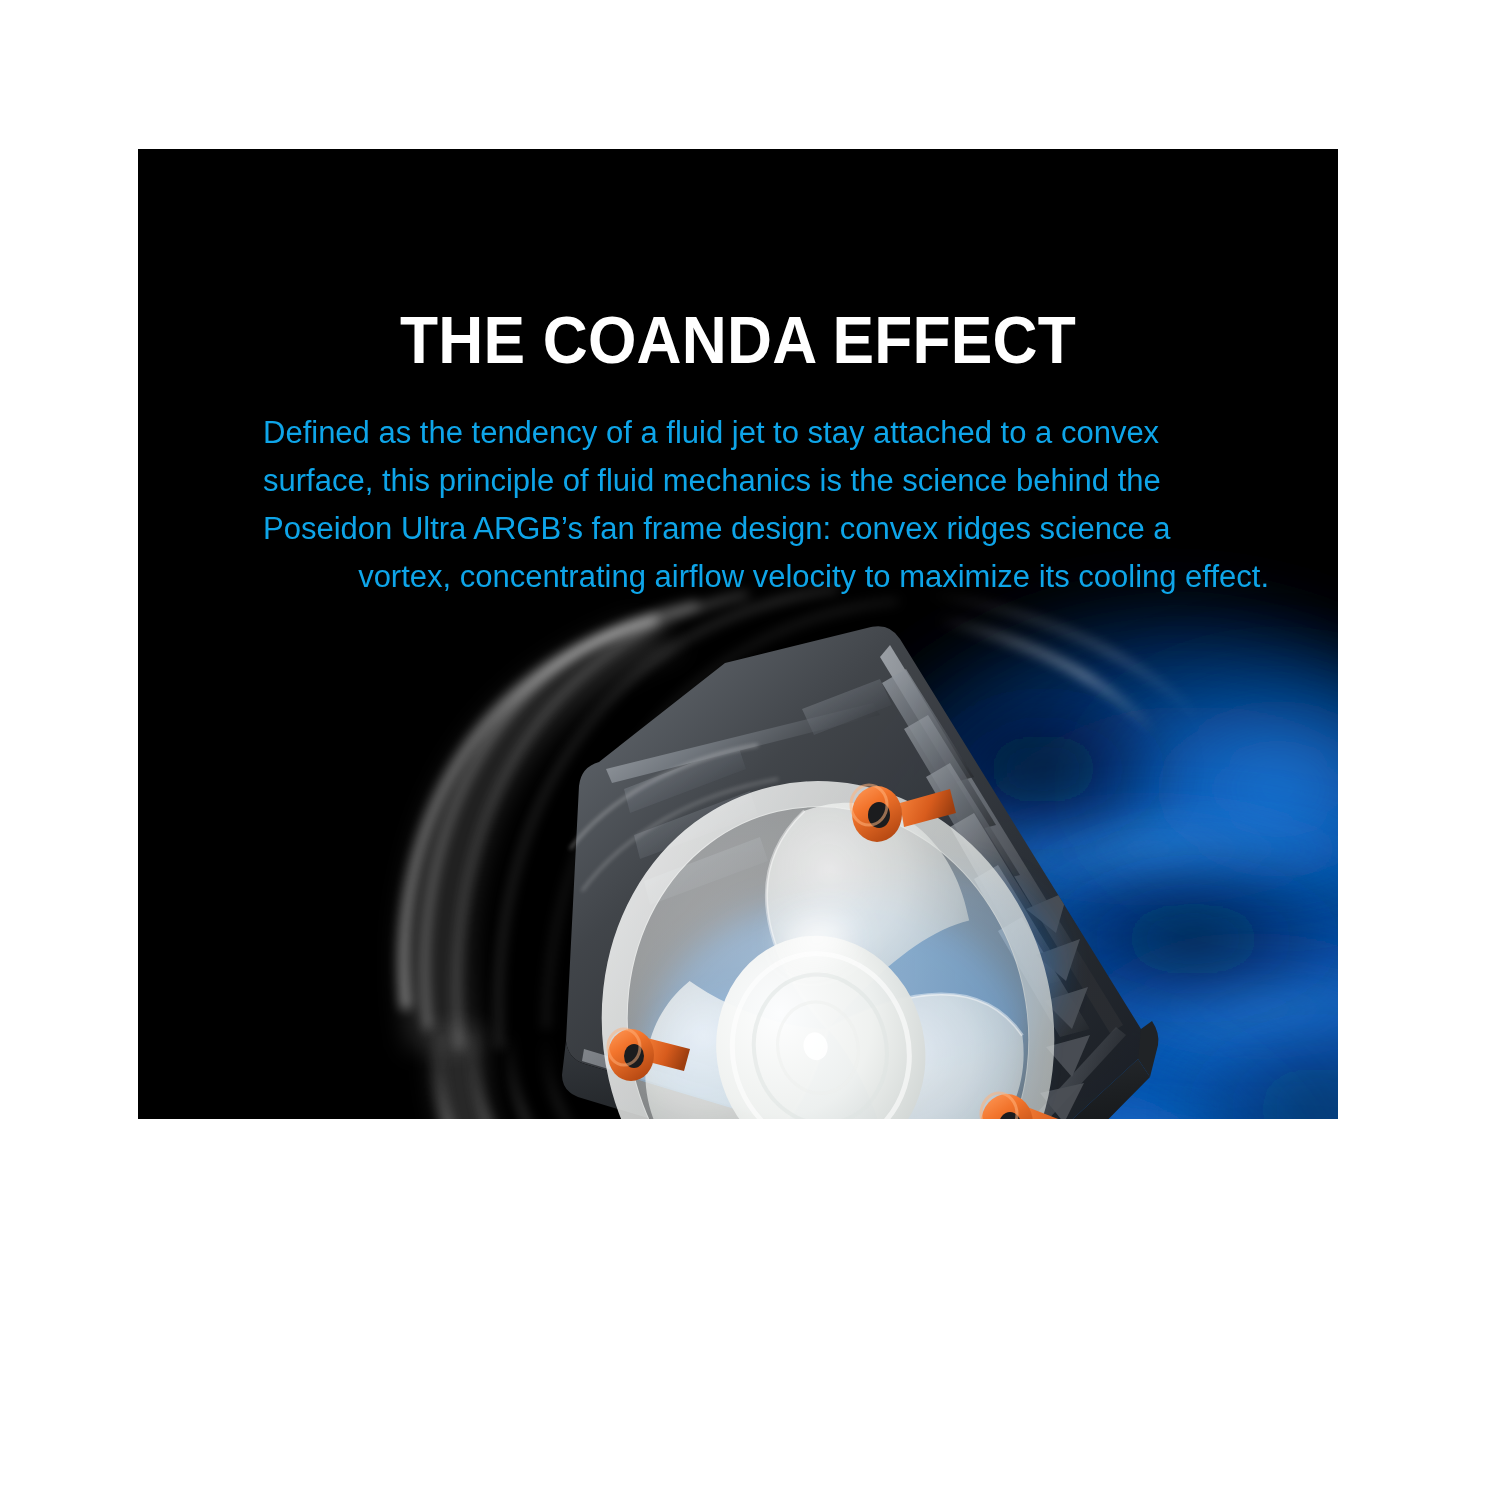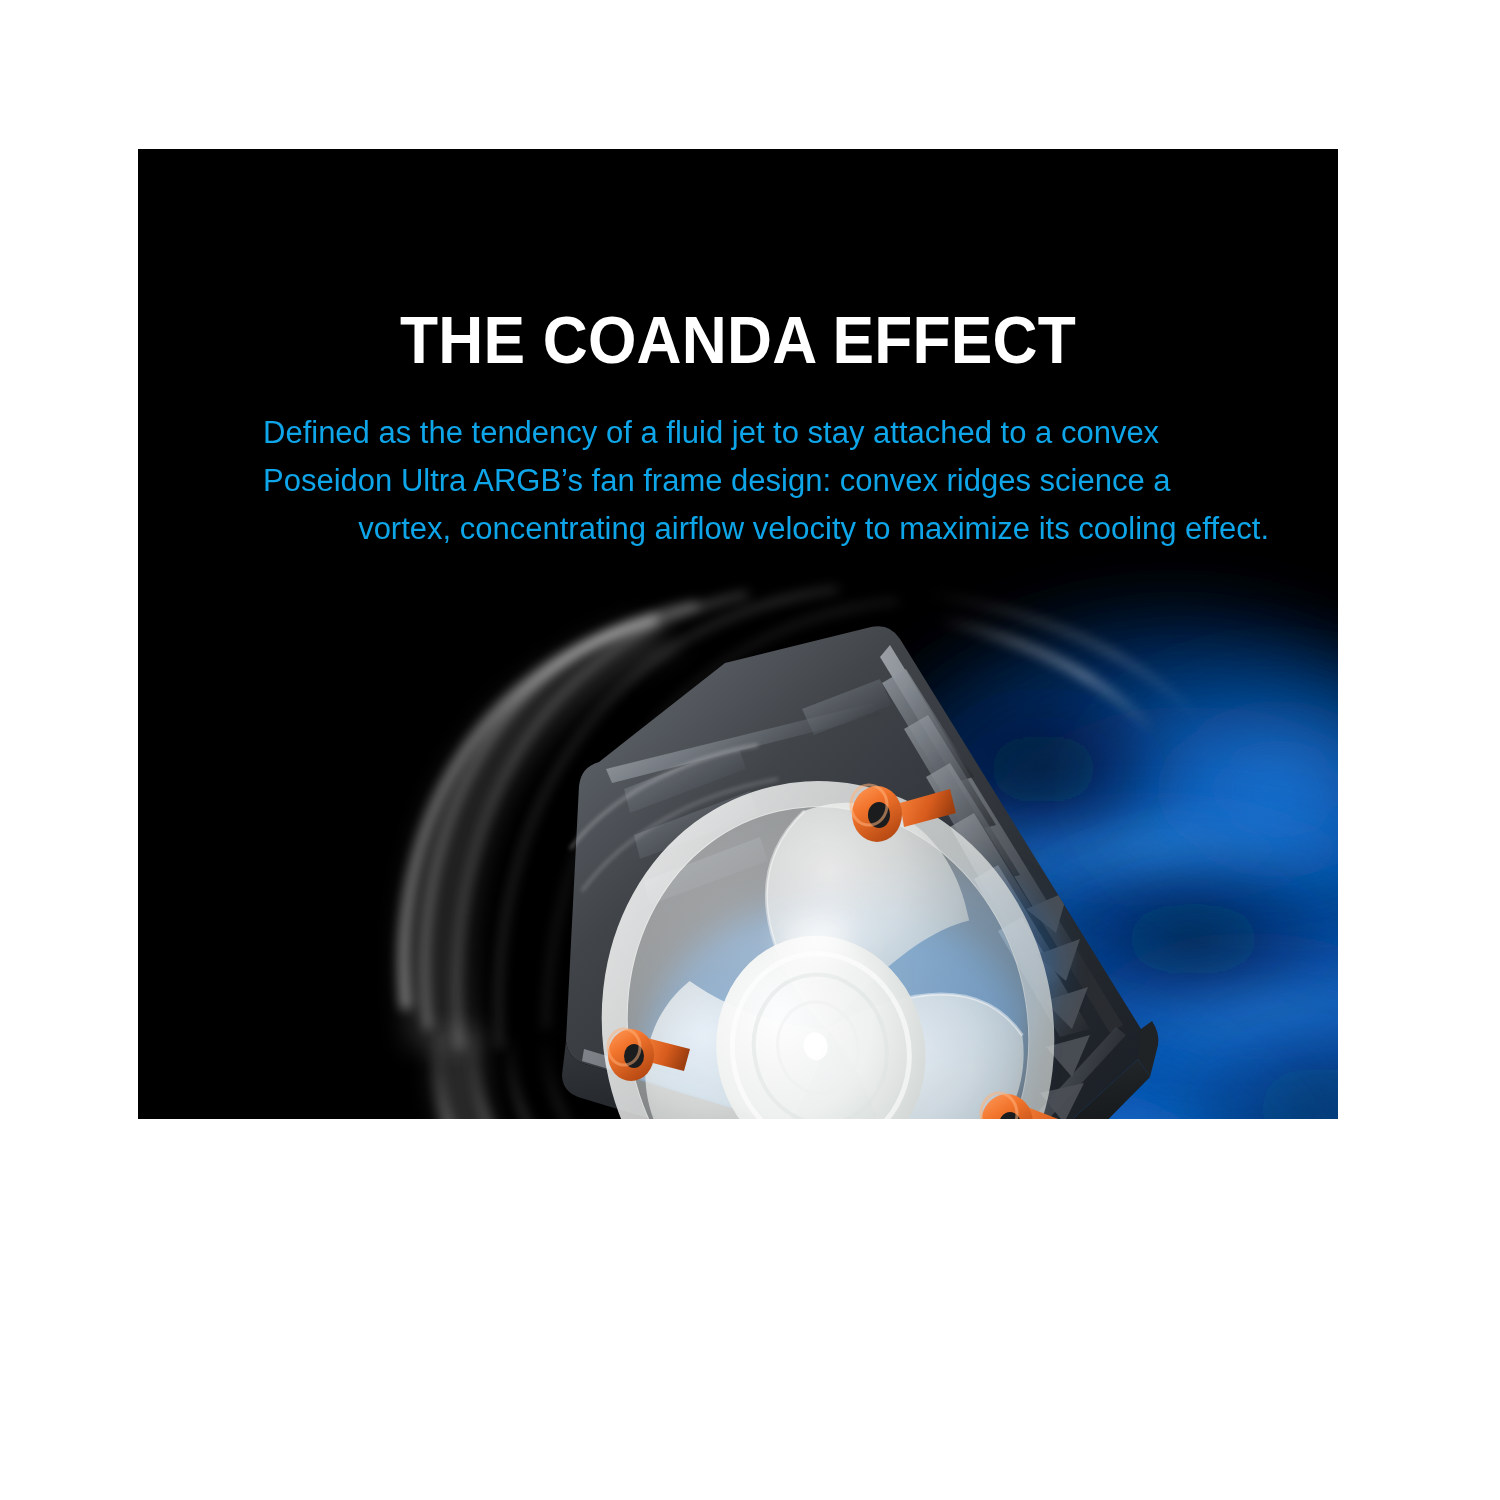--- a/index.html
+++ b/index.html
@@ -344,18 +344,19 @@
             <path d="M 700 1060 C 752 1096 812 1124 872 1142" stroke-width="1.6" opacity="0.35"></path>
           </g>
         </g>
       </svg>
     </div>
 
     <h1 class="headline">THE COANDA EFFECT</h1>
 
     <div class="bodycopy">
       <div>Defined as the tendency of a fluid jet to stay attached to a convex</div>
+      <div>surface, this principle of fluid mechanics is the science behind the</div>
       <div>Poseidon Ultra ARGB’s fan frame design: convex ridges science a</div>
       <div class="lastline">vortex, concentrating airflow velocity to maximize its cooling effect.</div>
     </div>
 
   </div>
 </div>
 
 </body></html>

